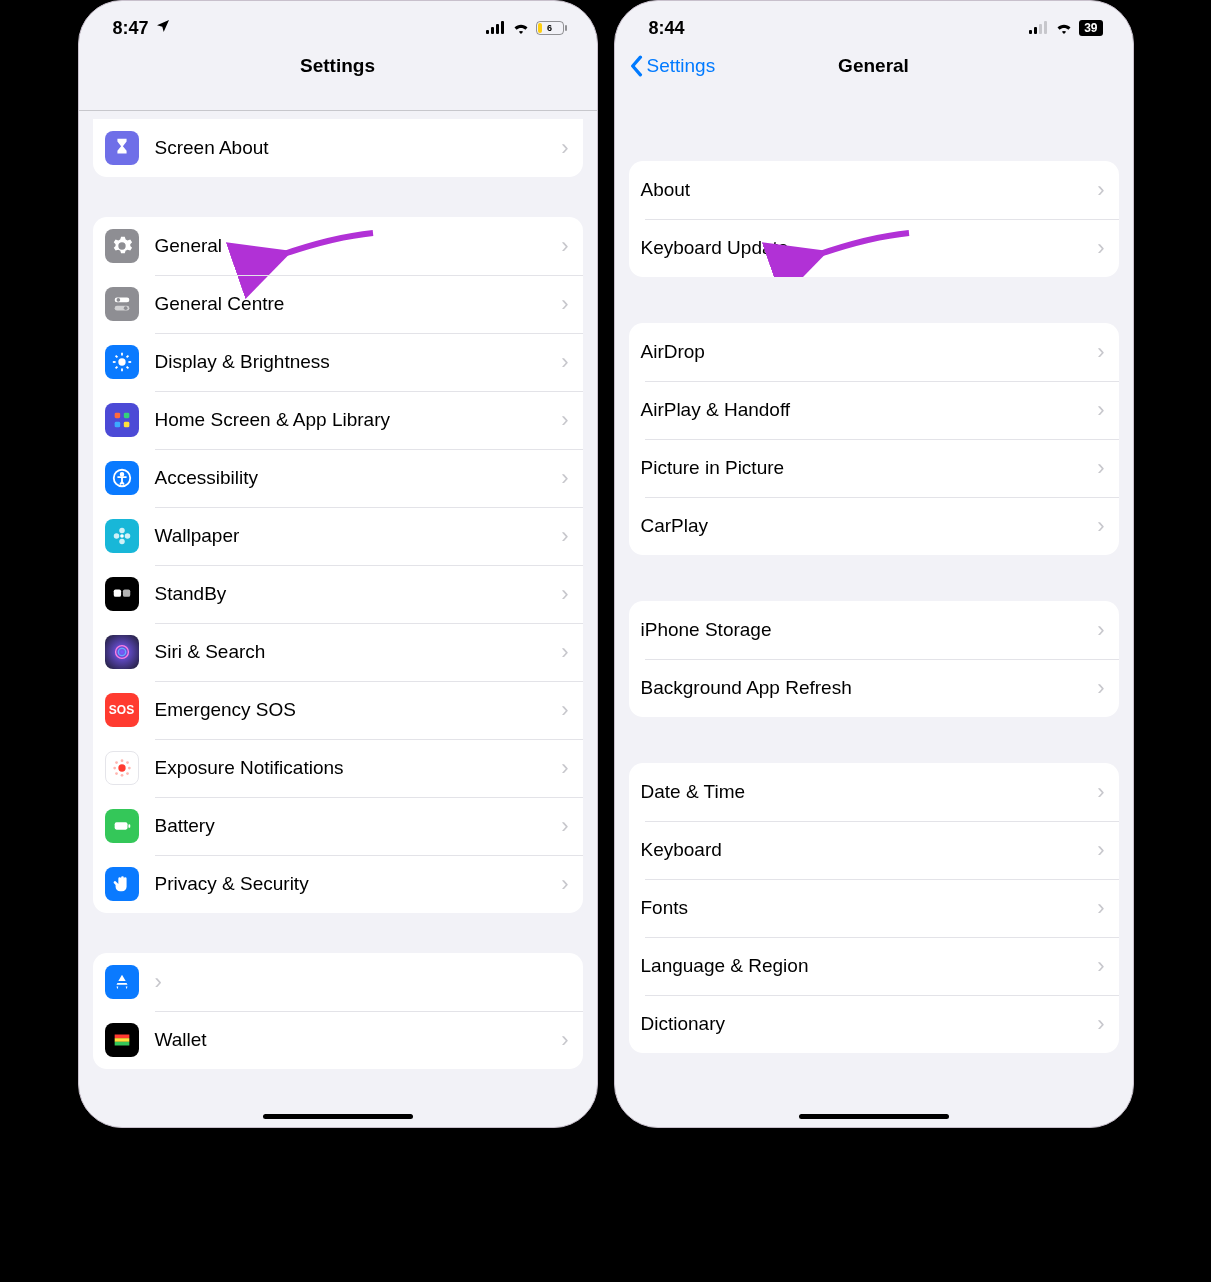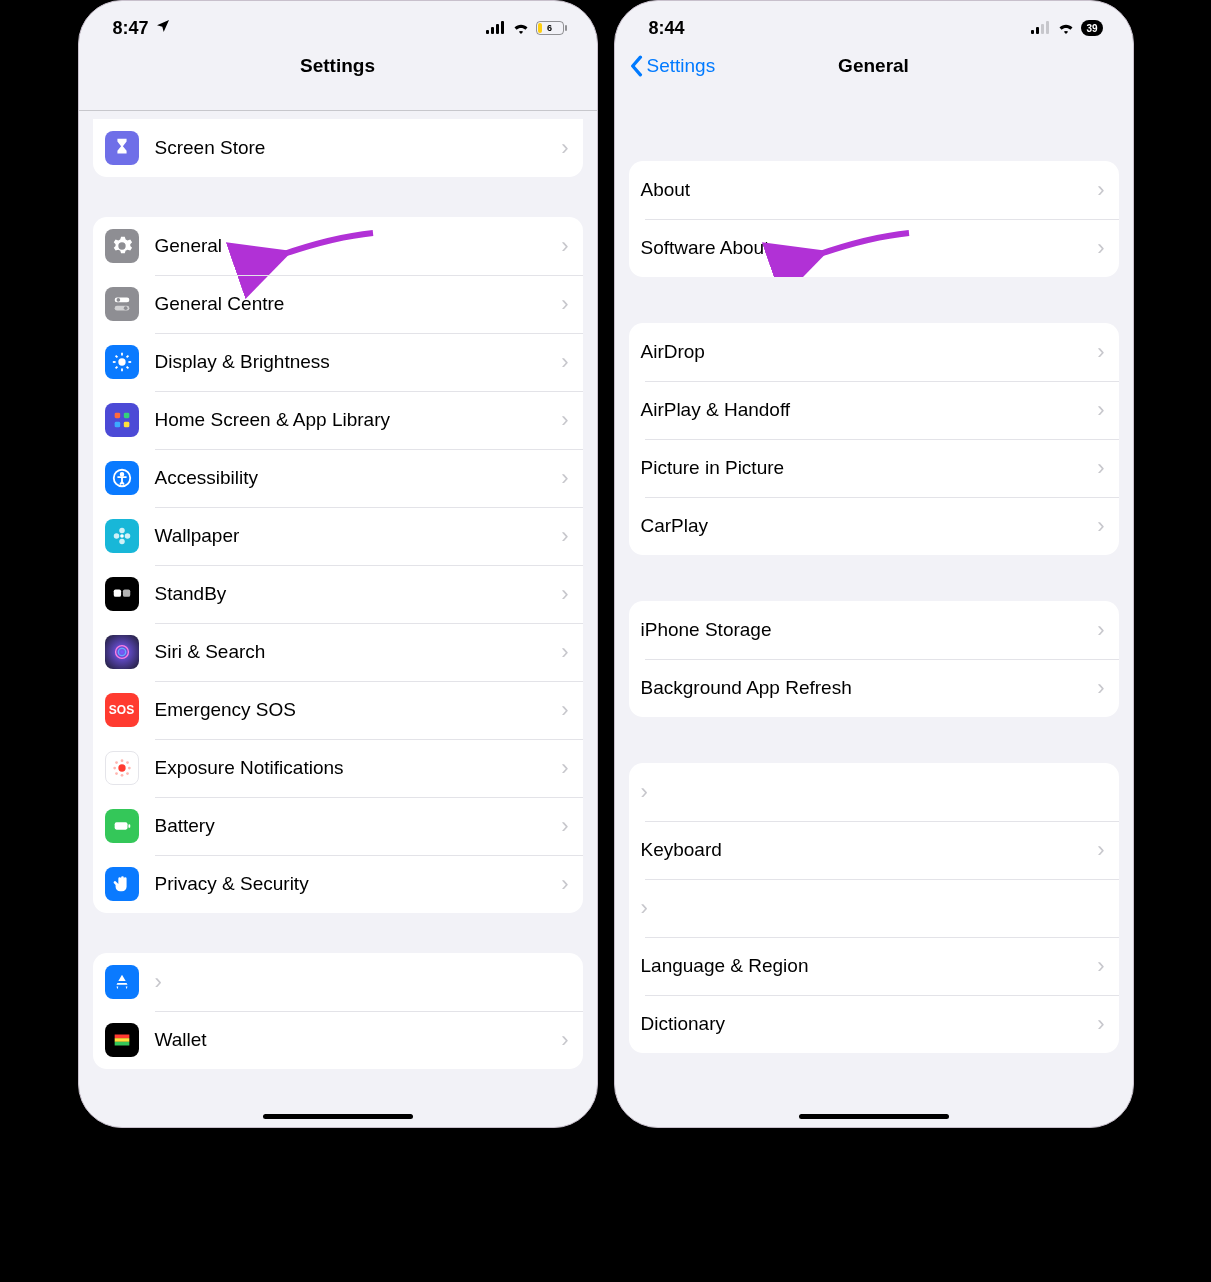--- a/index.html
+++ b/index.html
@@ -120,21 +120,21 @@
   }
   .batt-body {
     width: 28px; height: 14px; border:1px solid #000; border-radius:4px;
     display:flex; align-items:center; justify-content:flex-start; padding:1px;
     position:relative;
   }
   .batt-body.outline { border-color: rgba(0,0,0,0.4); }
   .batt-tip { width:2px; height:6px; background:#000; border-radius:1px; margin-left:1px;}
   .batt-fill { background:#ffcf0f; height:100%; border-radius:2px;}
   .batt-num { position:absolute; font-size:9px; left:50%; top:50%; transform:translate(-50%,-50%); color:#000; font-weight:600;}
-  .batt-pill { background:#000; color:#fff; border-radius:8px; padding:0 5px; font-size:10px; font-weight:700; height:16px; display:flex; align-items:center;}
+  .batt-pill { background:#000; color:#fff; border-radius:3px; padding:0 5px; font-size:12px; font-weight:700; height:16px; display:flex; align-items:center;}
   
   .arrow-ann {
     position: absolute;
     pointer-events: none;
   }
   .arrow-ann svg { overflow: visible; }
   
   .icon svg { width: 22px; height: 22px; }
 </style>
 </head>
@@ -182,21 +182,21 @@
 
   <div class="content">
 
     <div class="group first-trim">
       <div class="row">
         <div class="icon" style="background:#6f6fe8">
           <svg viewBox="0 0 24 24" fill="#fff">
                 <path d="M7 2h10v3l-4 5 4 5v3H7v-3l4-5-4-5V2z"></path>
               </svg>
         </div>
-        <div class="row-label">Screen Store</div>
+        <div class="row-label">Screen About</div>
         <div class="chev">›</div>
       </div>
     </div>
 
     <div class="group" style="margin-top:40px">
       <div class="row" style="position:relative">
         <div class="icon" style="background:#8e8e93">
           <svg viewBox="0 0 24 24" fill="#fff">
                 <path d="M12 8a4 4 0 100 8 4 4 0 000-8zm9 4l2 2-2 3-3-1a8 8 0 01-2 1l-1 3h-4l-1-3a8 8 0 01-2-1l-3 1-2-3 2-2a8 8 0 010-2l-2-2 2-3 3 1a8 8 0 012-1l1-3h4l1 3a8 8 0 012 1l3-1 2 3-2 2a8 8 0 010 2z"></path>
               </svg>
@@ -408,21 +408,21 @@
   </div>
 
   <div class="content">
 
     <div class="group" style="margin-top:50px">
       <div class="row noicon">
         <div class="row-label">About</div>
         <div class="chev">›</div>
       </div>
       <div class="row noicon" style="position:relative">
-        <div class="row-label">Software About</div>
+        <div class="row-label">Keyboard Update</div>
         <div class="chev">›</div>
         <div class="arrow-ann" style="left:180px;top:10px">
           <svg width="110" height="34">
                 <defs>
                   <marker id="ah2" markerWidth="10" markerHeight="10" refX="2" refY="5" orient="auto">
                     <path d="M10 0 L0 5 L10 10 z" fill="#b131d6"></path>
                   </marker>
                 </defs>
                 <path d="M100 4 Q60 8 8 26" stroke="#b131d6" stroke-width="6" fill="none" marker-end="url(#ah2)"></path>
               </svg>
@@ -455,27 +455,29 @@
         <div class="chev">›</div>
       </div>
       <div class="row noicon">
         <div class="row-label">Background App Refresh</div>
         <div class="chev">›</div>
       </div>
     </div>
 
     <div class="group" style="margin-top:46px">
       <div class="row noicon">
+        <div class="row-label">Date &amp; Time</div>
         <div class="chev">›</div>
       </div>
       <div class="row noicon">
         <div class="row-label">Keyboard</div>
         <div class="chev">›</div>
       </div>
       <div class="row noicon">
+        <div class="row-label">Fonts</div>
         <div class="chev">›</div>
       </div>
       <div class="row noicon">
         <div class="row-label">Language &amp; Region</div>
         <div class="chev">›</div>
       </div>
       <div class="row noicon">
         <div class="row-label">Dictionary</div>
         <div class="chev">›</div>
       </div>

